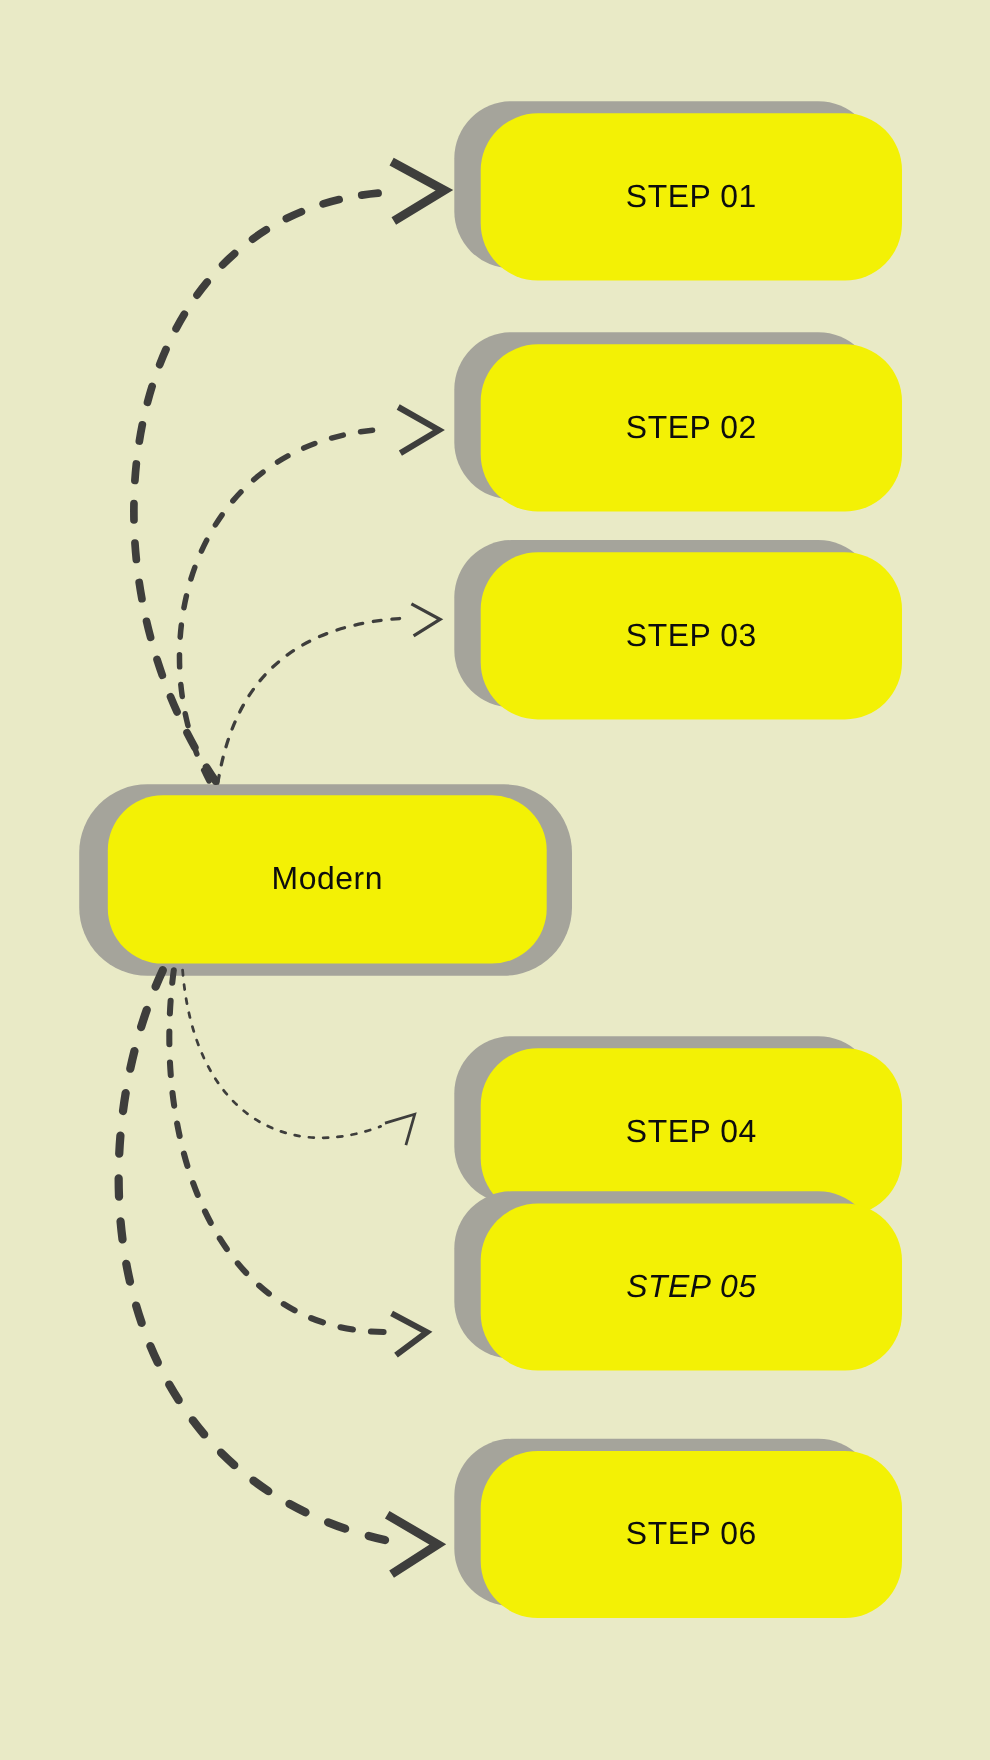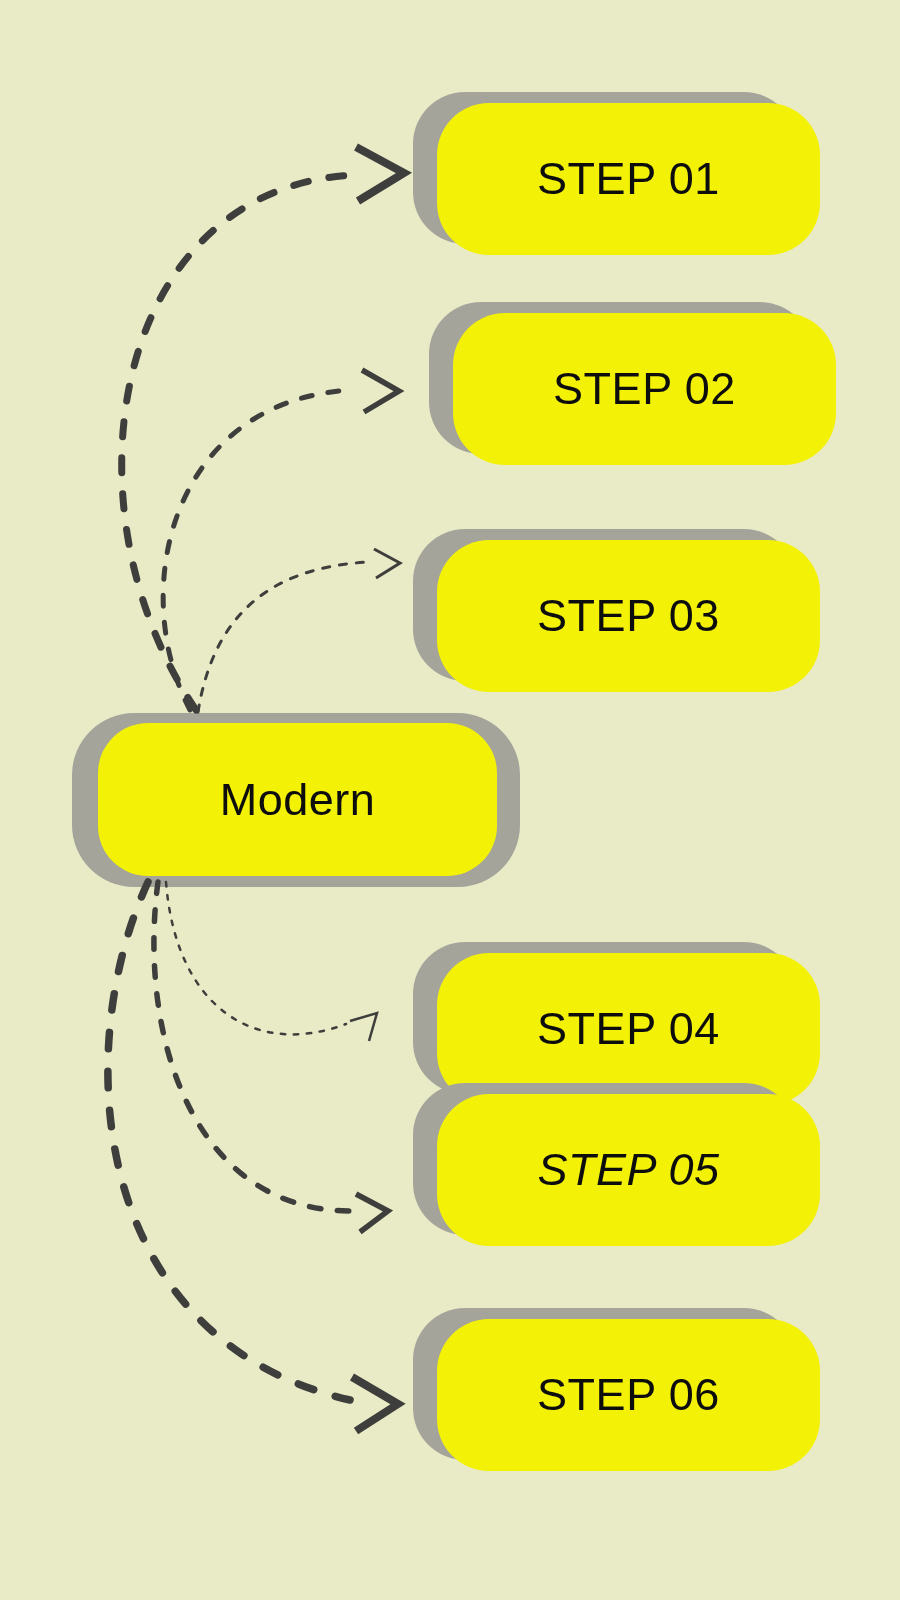--- a/index.html
+++ b/index.html
@@ -36,28 +36,28 @@
     position: absolute;
     inset: 0;
     border-radius: 52px;
     background: var(--fill, #f3f105);
     display: flex;
     align-items: center;
     justify-content: center;
   }
   .step .face span,
   .center-face span {
-    font-size: 45px;
+    font-size: 29px;
     letter-spacing: 0.5px;
     white-space: nowrap;
   }
 
   .step-1 { top: 103px; }
-  .step-2 { top: 313px; margin-left: 16px; }
-  .step-3 { top: 540px; }
+  .step-2 { top: 313px; }
+  .step-3 { top: 502px; }
   .step-4 { top: 922px; margin-top: 31px; }
   .step-5 { top: 1094px; font-style: italic; }
   .step-6 { top: 1319px; }
 
   
   .center-node {
     position: absolute;
     left: 72px;
     top: 713px;
     width: 448px;

